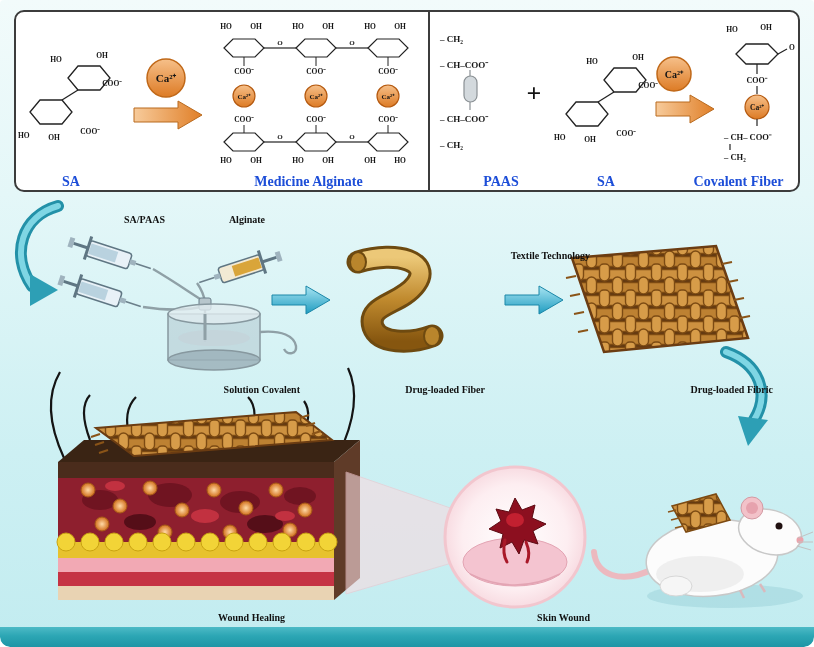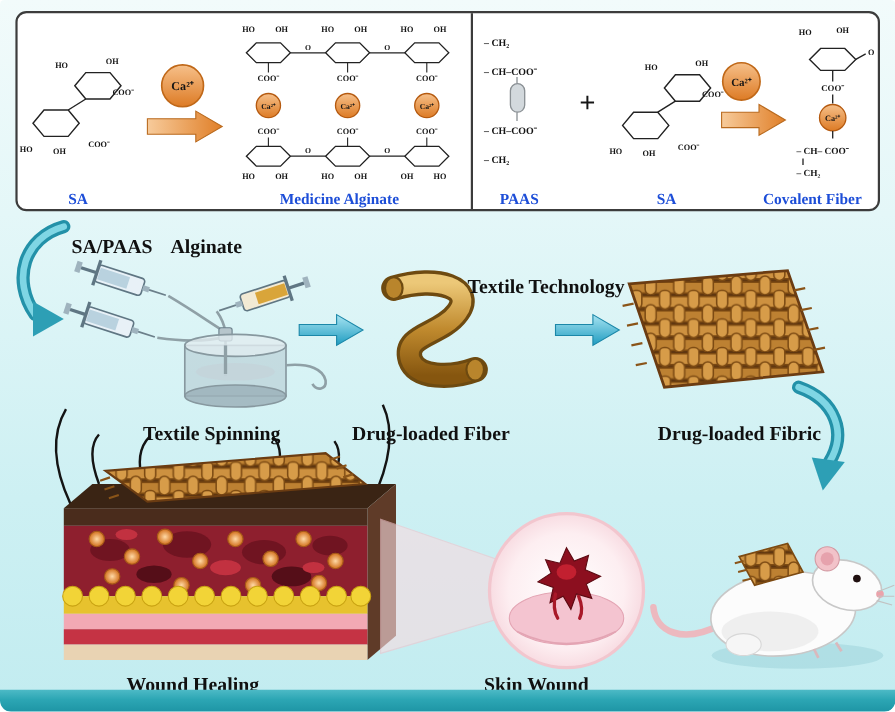--- a/index.html
+++ b/index.html
@@ -3,21 +3,21 @@
 <meta charset="utf-8">
 <style>
   html,body{margin:0;padding:0;background:#ffffff;}
   #figure{
     position:relative;width:814px;height:647px;overflow:hidden;
     background:linear-gradient(180deg,#f2fbfb 0%,#e4f7f8 30%,#cdf0f3 70%,#c2ecf0 100%);
     border-radius:4px 4px 10px 10px;
     font-family:"Liberation Serif", serif;
   }
   .abs{position:absolute;}
-  .cap{position:absolute;font-weight:bold;font-size:18px;color:#101010;text-align:left;}
+  .cap{position:absolute;font-weight:bold;font-size:10px;color:#101010;text-align:right;}
   .boxlab{position:absolute;top:150px;font-weight:bold;font-size:14px;color:#1d4ed8;text-align:center;margin-top:12px;}
   #top-box{
     position:absolute;left:14px;top:10px;width:786px;height:182px;
     background:#ffffff;border:2px solid #3c3c3c;border-radius:10px;box-sizing:border-box;
   }
   #divider{position:absolute;left:412px;top:0;width:2px;height:100%;background:#3c3c3c;}
   svg text{font-family:"Liberation Serif", serif;font-weight:bold;fill:#151515;}
   #footer-bar{
     position:absolute;left:0;bottom:0;width:100%;height:20px;
     background:linear-gradient(180deg,#4dbac6 0%,#2ca6b4 45%,#1e95a5 100%);
@@ -191,21 +191,21 @@
         </g>
         <line x1="37" y1="101" x2="37" y2="108" stroke="#222" stroke-width="1.2"></line>
         <text x="4" y="122" font-size="8.5">– CH– COO⁻</text>
         <line x1="10" y1="126" x2="10" y2="132" stroke="#222" stroke-width="1.2"></line>
         <text x="4" y="142" font-size="8.5">– CH₂</text>
       </g>
     </svg>
 
     <div class="boxlab" style="left:10px;width:90px">SA</div>
     <div class="boxlab" style="left:175px;width:235px">Medicine Alginate</div>
-    <div class="boxlab" style="left:416px;width:80px">PAAS</div>
+    <div class="boxlab" style="left:445px;width:80px">PAAS</div>
     <div class="boxlab" style="left:545px;width:90px">SA</div>
     <div class="boxlab" style="left:655px;width:135px">Covalent Fiber</div>
   </div>
 
   <svg class="abs" style="left:0;top:190px" width="814" height="437" viewBox="0 0 814 437">
 
     <g>
       <path d="M58,16 C22,26 10,64 32,96" fill="none" stroke="#2391a8" stroke-width="12" stroke-linecap="round"></path>
       <path d="M58,16 C22,26 10,64 32,96" fill="none" stroke="#7fd6e4" stroke-width="6" stroke-linecap="round"></path>
       <polygon points="30,84 58,100 30,116" fill="#2d9fb5"></polygon>
@@ -395,21 +395,21 @@
           <path d="M676,320 l-8,2"></path>
             <path d="M679,328 l-8,2"></path>
             <path d="M683,336 l-8,2"></path>
         </g>
       </g>
     </g>
   </svg>
 
   <div class="cap" style="left:65px;top:214px;width:100px">SA/PAAS</div>
   <div class="cap" style="left:155px;top:214px;width:110px">Alginate</div>
-  <div class="cap" style="left:130px;top:384px;width:170px">Textile Spinning</div>
+  <div class="cap" style="left:130px;top:384px;width:170px">Solution Covalent</div>
   <div class="cap" style="left:425px;top:250px;width:165px">Textile Technology</div>
   <div class="cap" style="left:320px;top:384px;width:165px">Drug-loaded Fiber</div>
   <div class="cap" style="left:598px;top:384px;width:175px">Drug-loaded Fibric</div>
   <div class="cap" style="left:440px;top:612px;width:150px">Skin Wound</div>
   <div class="cap" style="left:115px;top:612px;width:170px">Wound Healing</div>
 
   <div id="footer-bar"></div>
 </div>
 
 </body></html>

